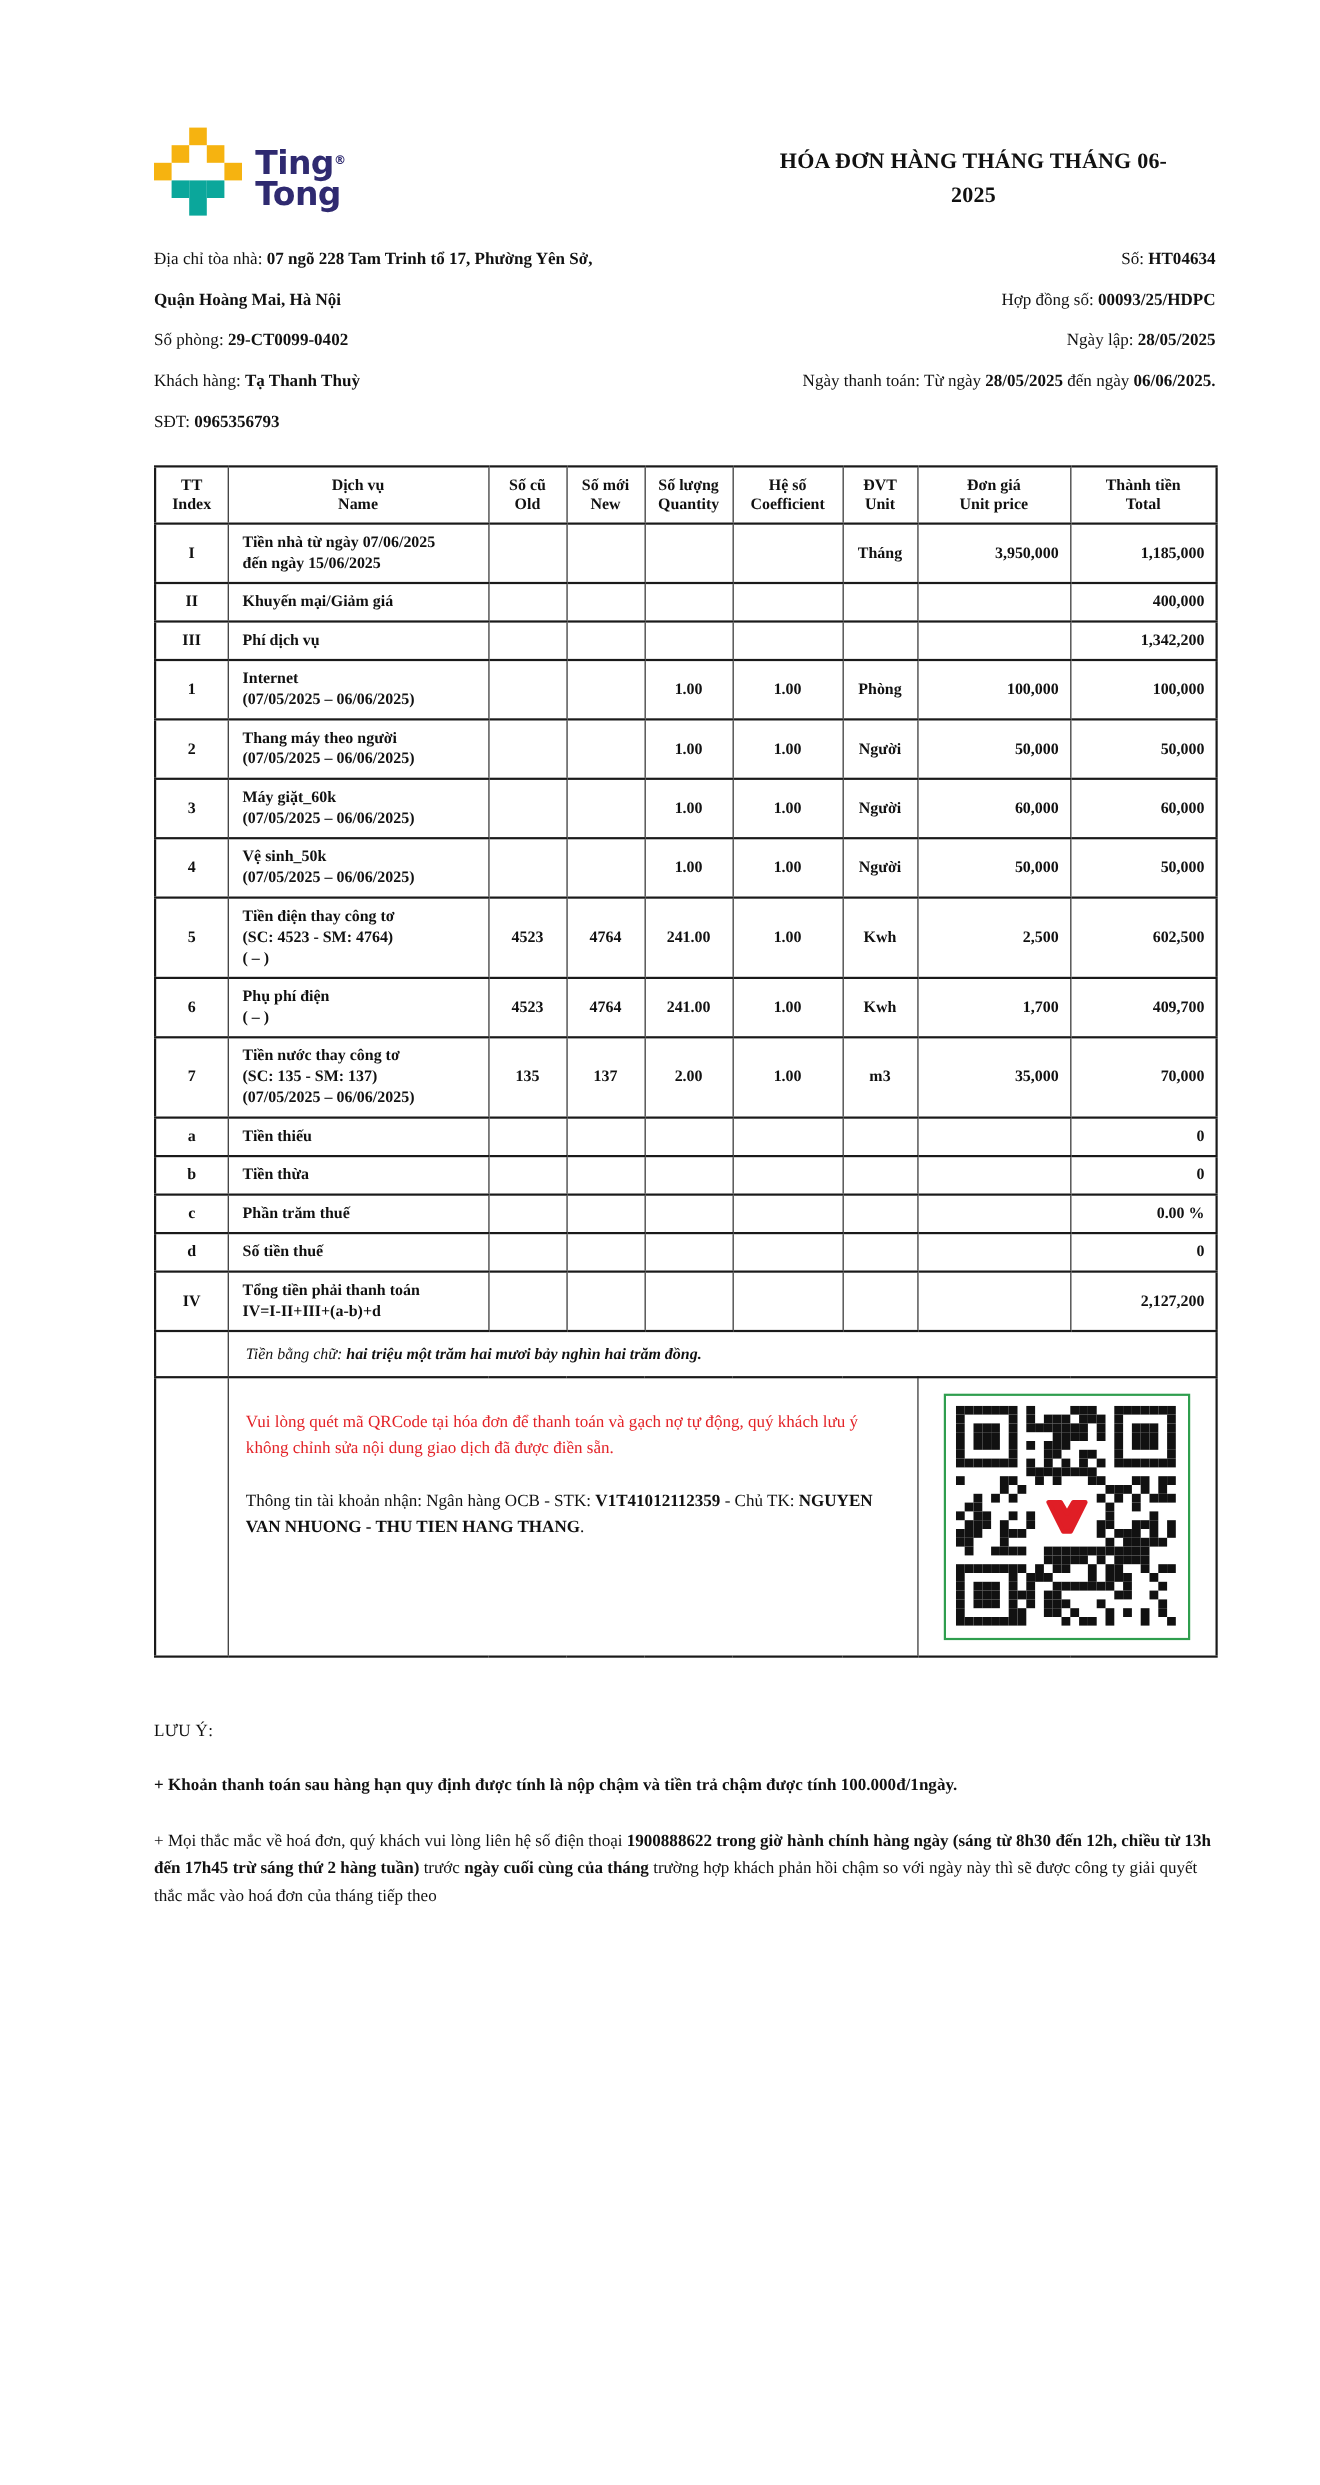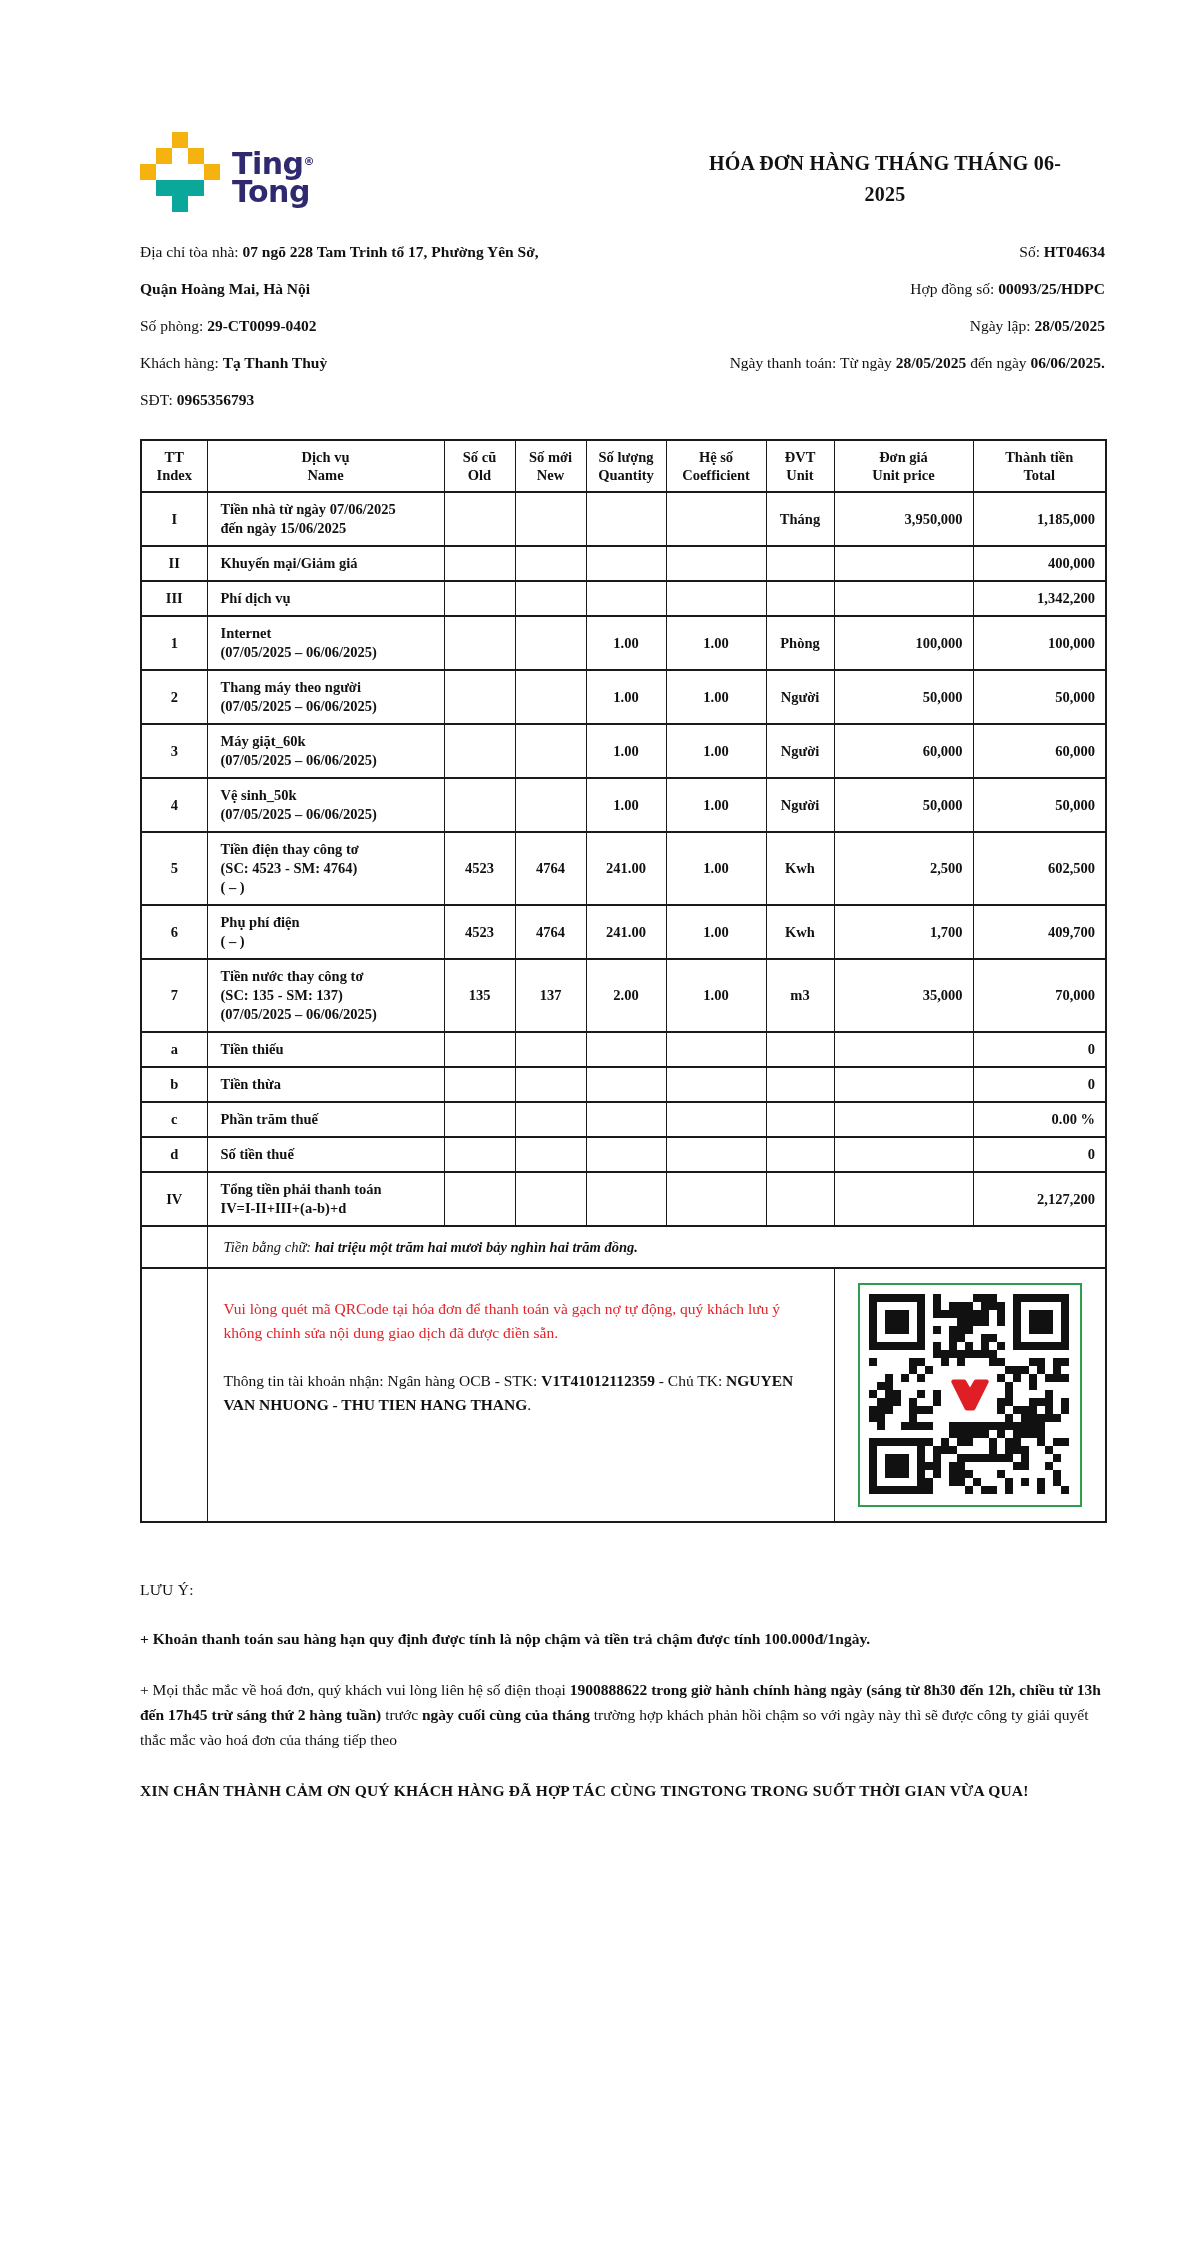--- a/index.html
+++ b/index.html
@@ -2,21 +2,21 @@
 <html style="--accent-red: #e32227; --brand-navy: #2f2a70; --brand-yellow: #f6b310; --brand-teal: #0ba79b; --qr-green: #2f9e4e;"><head>
 <meta charset="utf-8">
 <style>
   * { box-sizing: border-box; }
   html,body { margin:0; padding:0; background:#ffffff; }
   body {
     width:1200px; height:2259px;
     font-family:"Liberation Serif","DejaVu Serif",serif;
     color:#111; position:relative; overflow:hidden;
   }
-  .page { padding:116px 95px 0 140px; width:1200px;margin-top:16px; }
+  .page { padding:116px 95px 0 140px; width:1200px; }
 
   
   .header-row { display:flex; justify-content:space-between; align-items:flex-start; }
   .brand { display:flex; align-items:flex-start; }
   .logo-grid { display:grid; grid-template-columns:repeat(5,16px); grid-auto-rows:16px; }
   .logo-grid .sq { width:16px; height:16px; }
   .sq.y { background:var(--brand-yellow); }
   .sq.t { background:var(--brand-teal); }
   .wordmark {
     margin-left:12px; margin-top:16px;
@@ -719,16 +719,15 @@
           </div>
         </td>
       </tr>
     </tbody>
   </table>
 
   <div class="footer">
     <div class="f-title">LƯU Ý:</div>
     <div class="f-p1">+ Khoản thanh toán sau hàng hạn quy định được tính là nộp chậm và tiền trả chậm được tính 100.000đ/1ngày.</div>
     <div class="f-p2"><span>+ Mọi thắc mắc về hoá đơn, quý khách vui lòng liên hệ số điện thoại </span><b>1900888622 trong giờ hành chính hàng ngày (sáng từ 8h30 đến 12h, chiều từ 13h đến 17h45 trừ sáng thứ 2 hàng tuần)</b><span> trước </span><b>ngày cuối cùng của tháng</b><span> trường hợp khách phản hồi chậm so với ngày này thì sẽ được công ty giải quyết thắc mắc vào hoá đơn của tháng tiếp theo</span></div>
-    <div class="f-thanks">XIN CHÂN THÀNH CẢM ƠN QUÝ KHÁCH HÀNG ĐÃ HỢP TÁC CÙNG TINGTONG TRONG SUỐT THỜI GIAN VỪA QUA!</div>
   </div>
 
 </div>
 
 </body></html>

